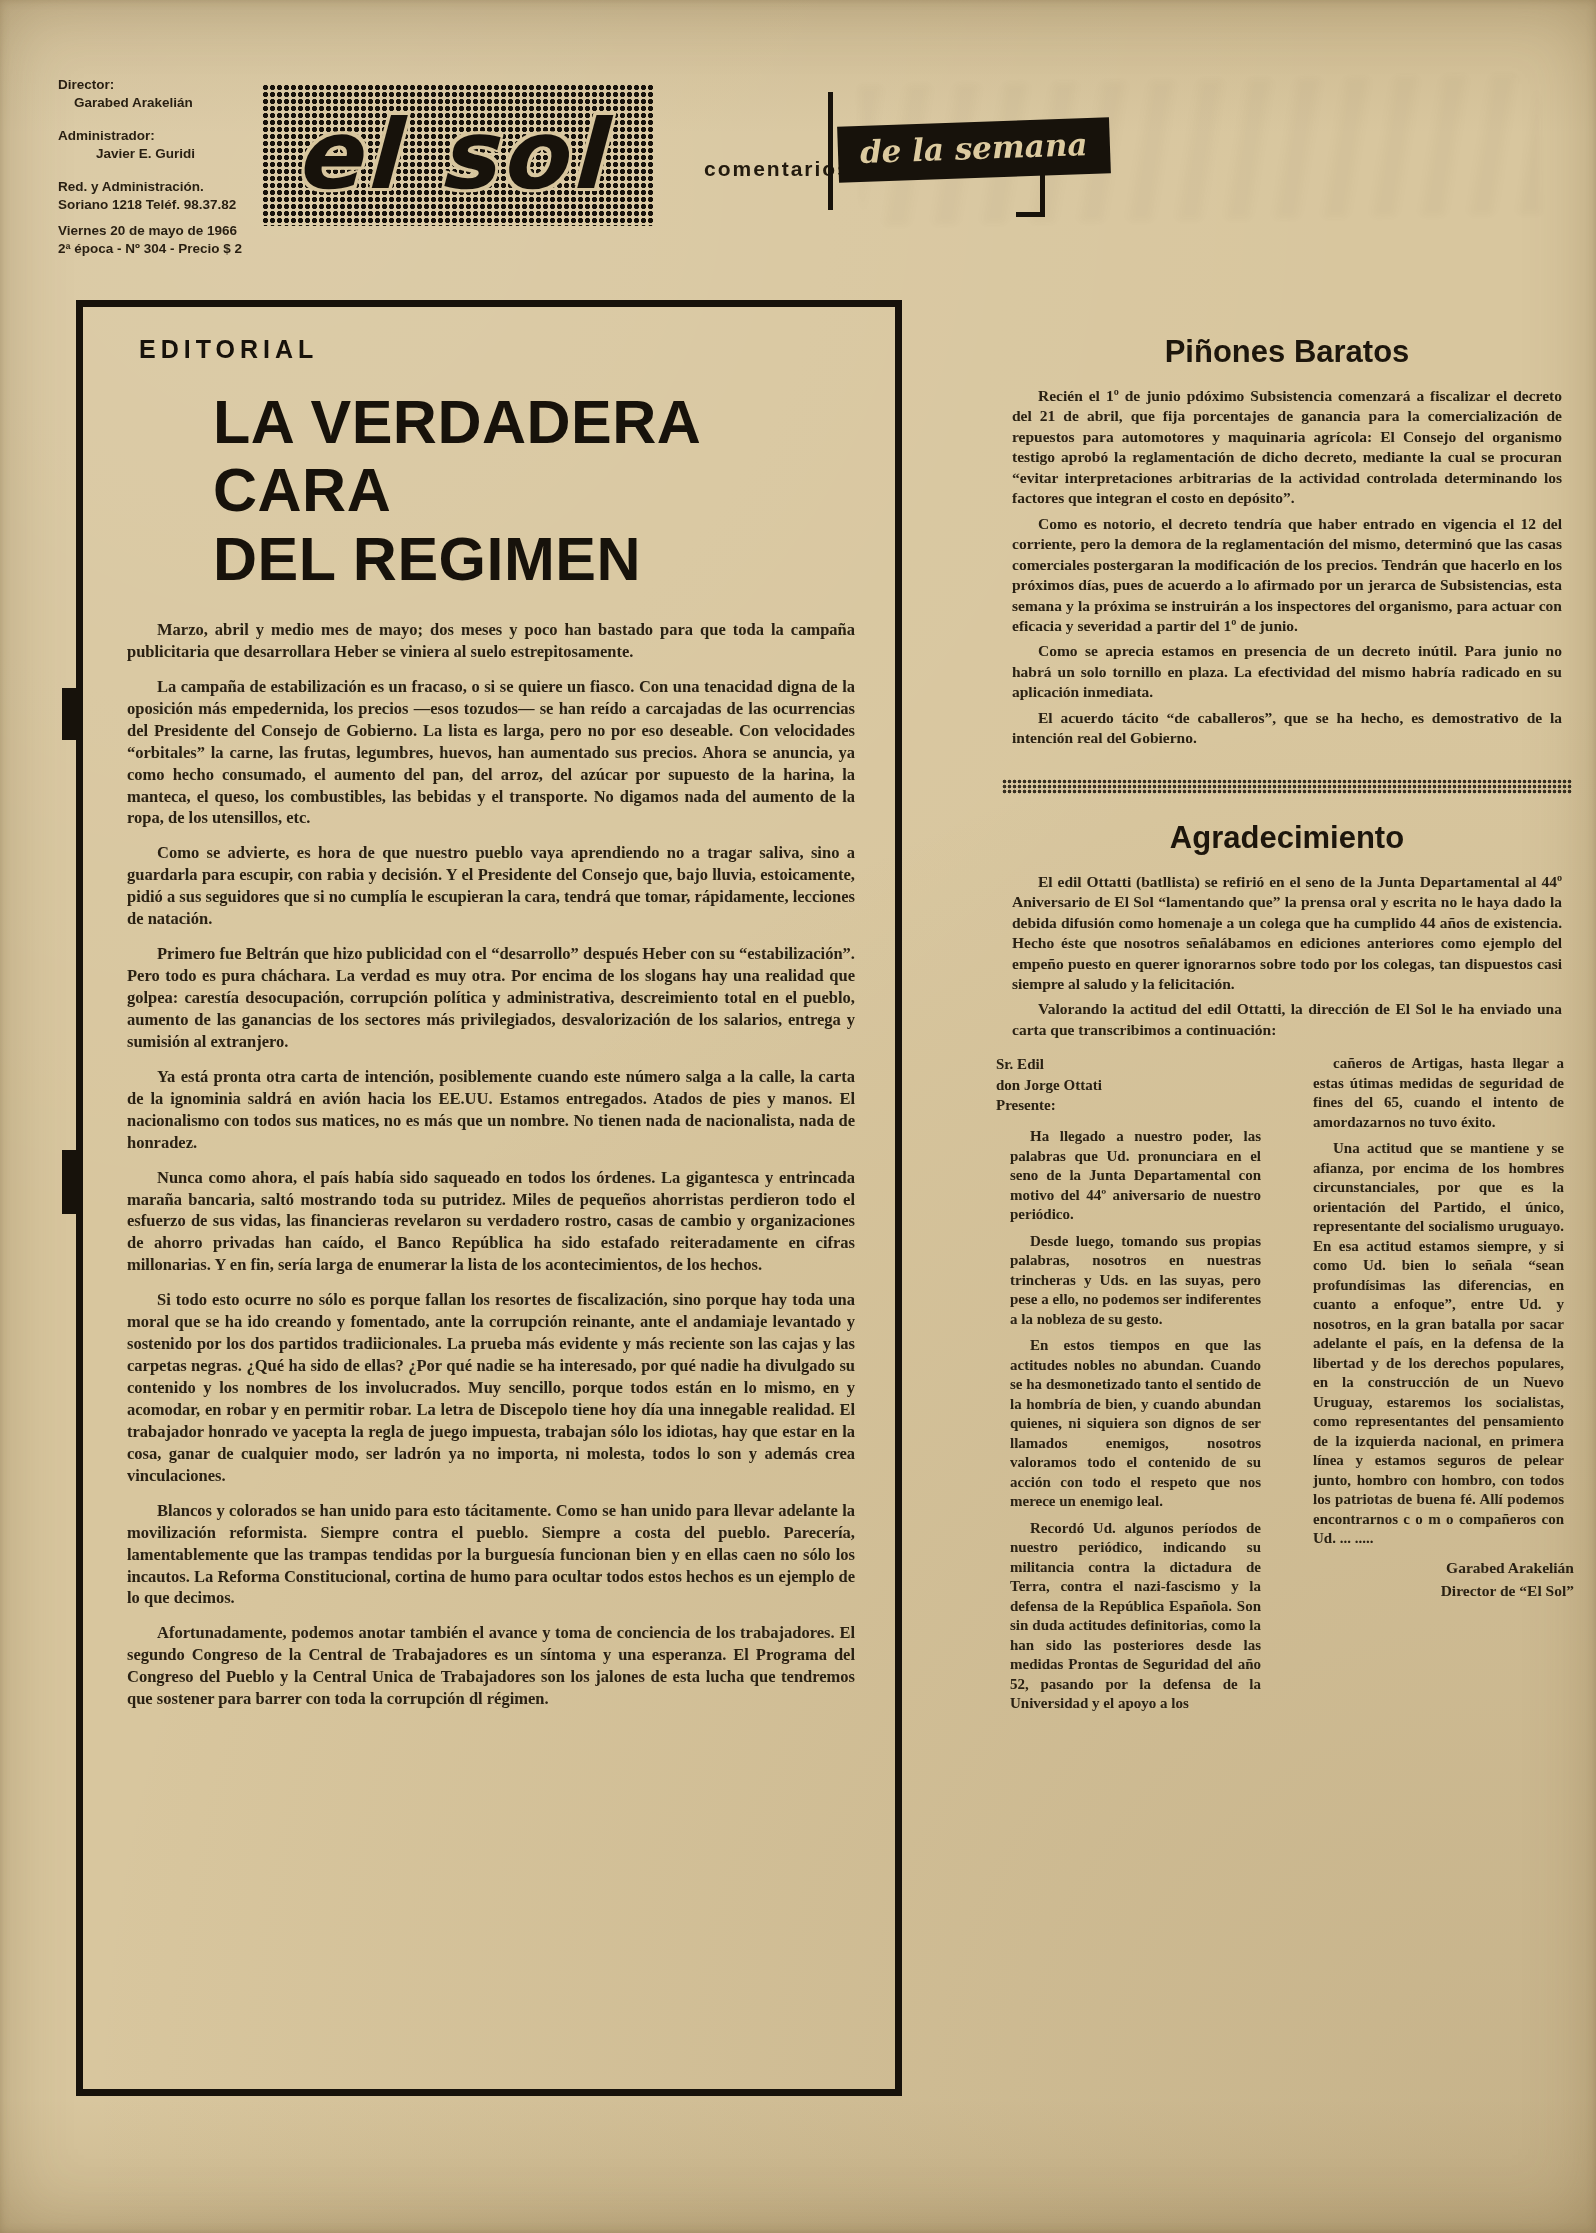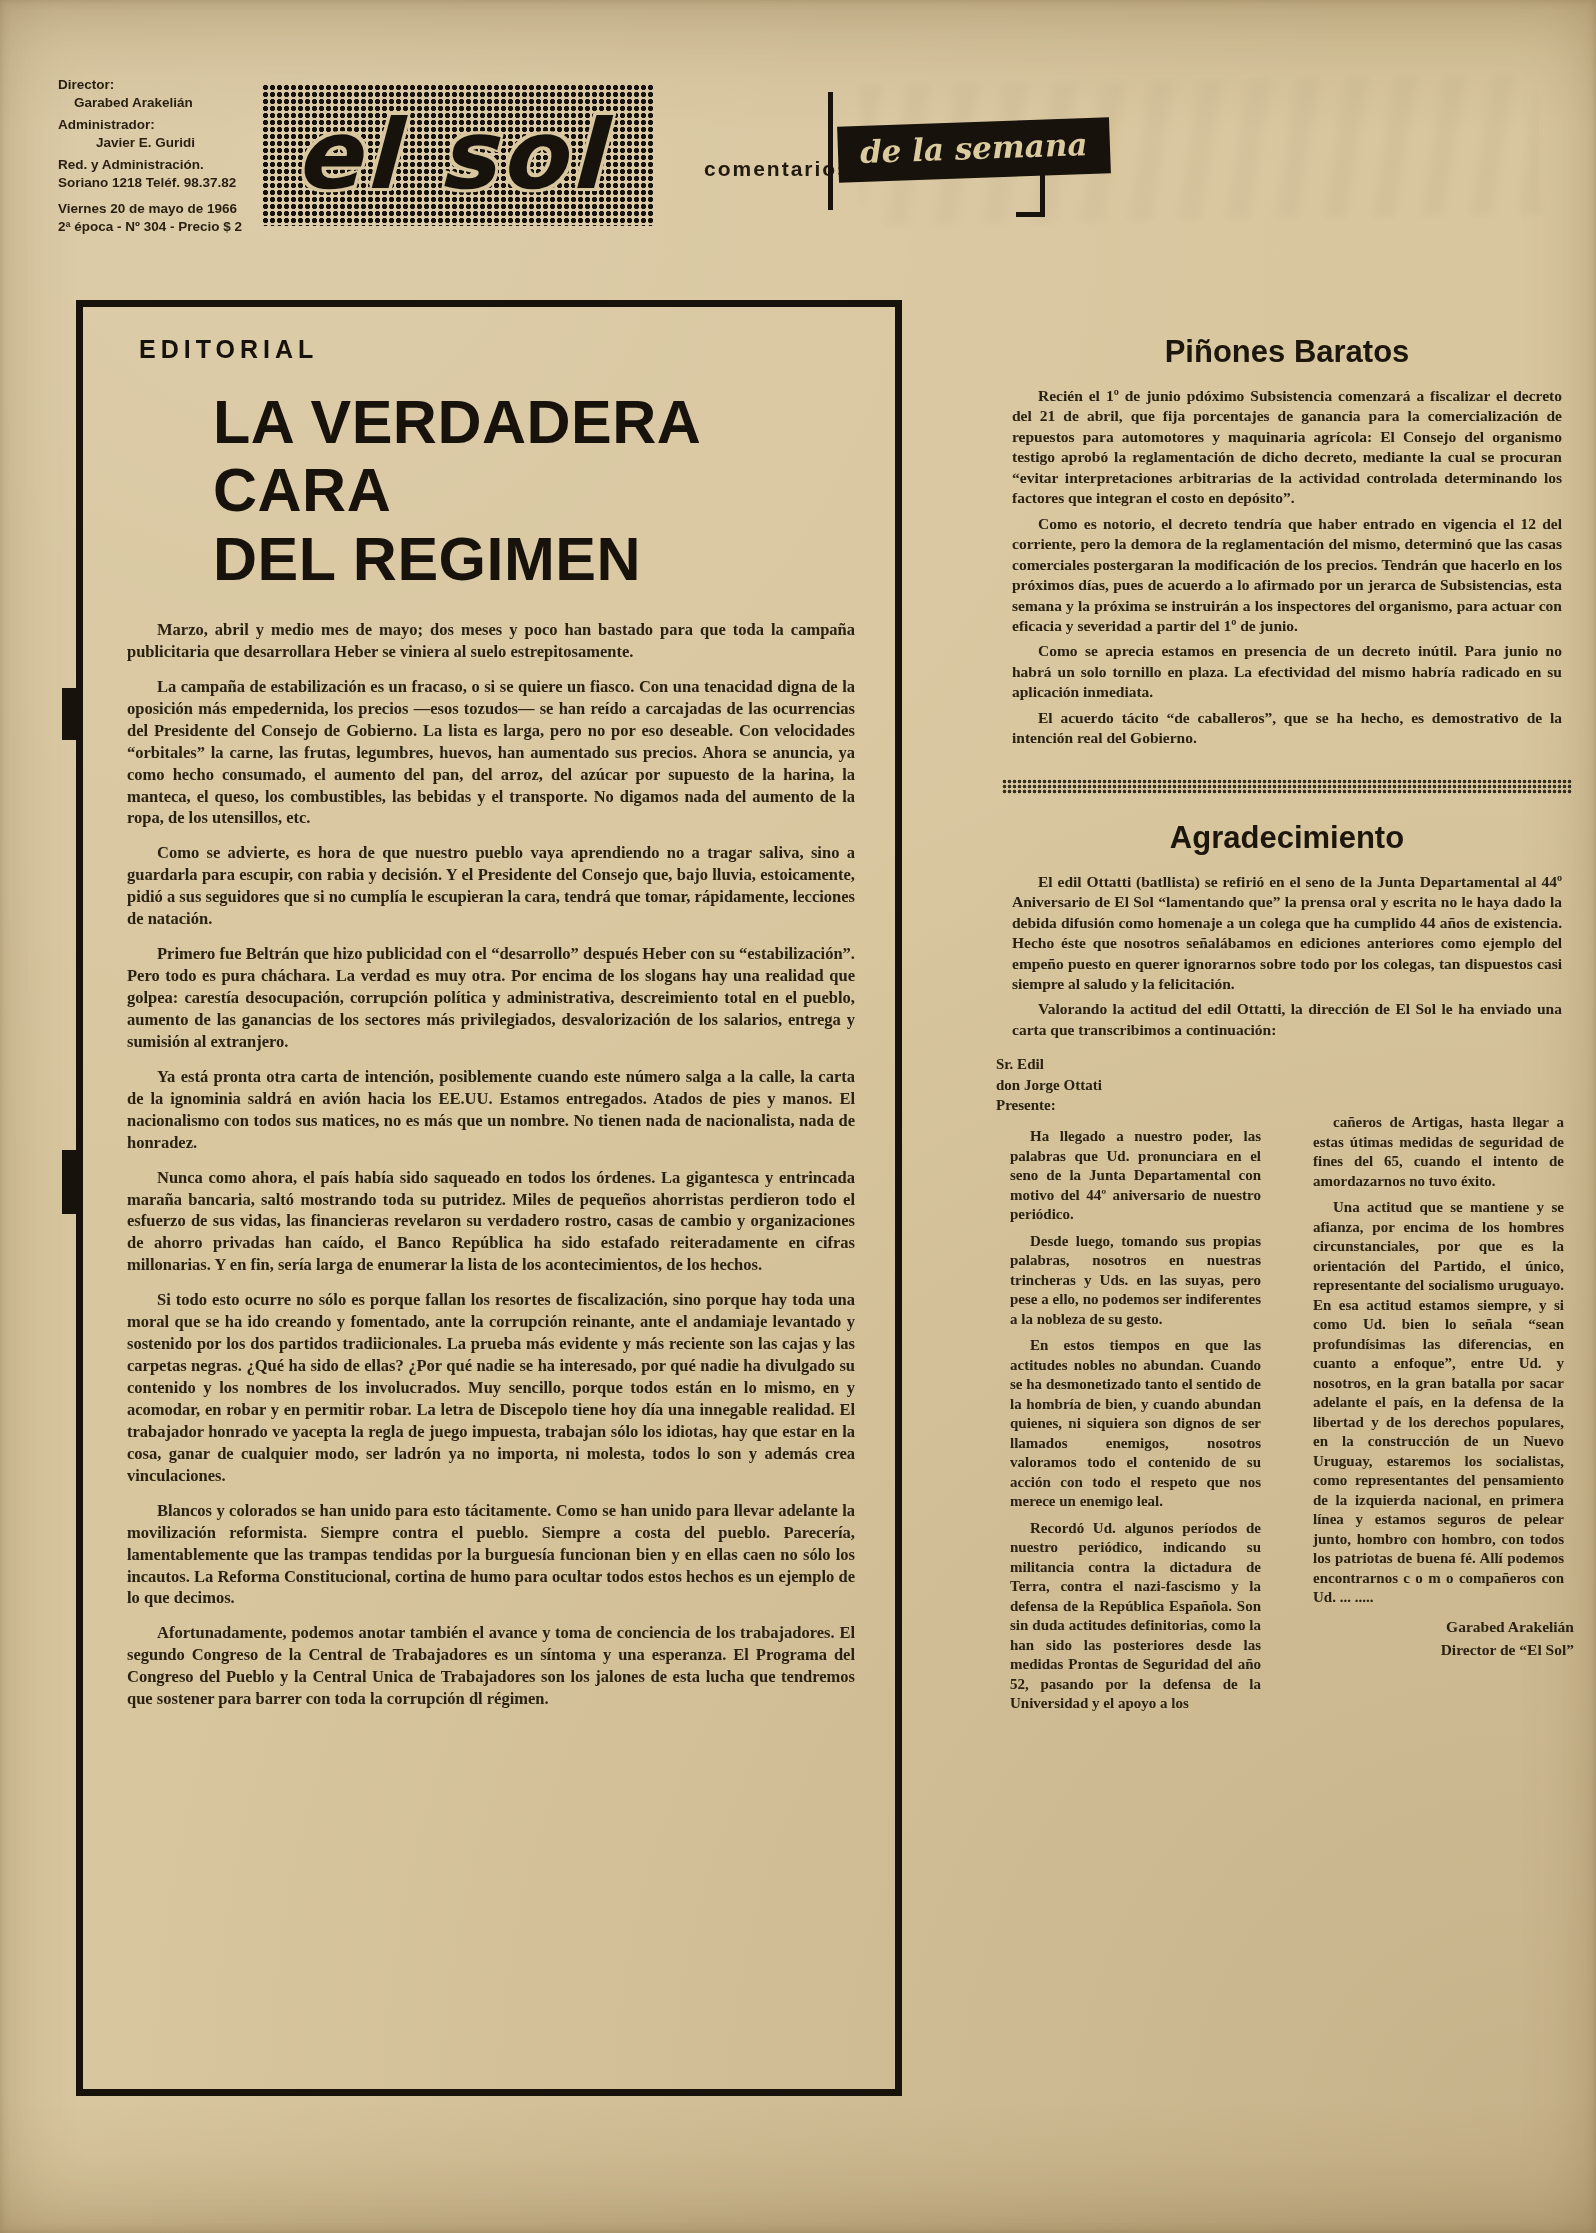--- a/index.html
+++ b/index.html
@@ -17,21 +17,21 @@
   }
 
   
   .mast-info {
     position:absolute; left:58px; top:76px; width:230px;
     font-family:"Liberation Sans", sans-serif; font-weight:bold;
     font-size:13.5px; line-height:1.3; color:#281f12;
   }
   .mast-info .ind1 { padding-left:16px; }
   .mast-info .ind2 { padding-left:38px; }
-  .mast-info .gap  { margin-top:5px; }
+  .mast-info .gap  { margin-top:16px; }
   .mast-info .date { margin-top:9px; }
 
   .logo {
     position:absolute; left:262px; top:84px; width:392px; height:142px;
     background-image: radial-gradient(circle, #17120b 2.4px, rgba(23,18,11,0) 2.9px);
     background-size:7px 7px;
     display:flex; align-items:center; justify-content:center;
   }
   .logo-text {
     font-family:"DejaVu Sans", sans-serif; font-style:italic; font-weight:bold;
@@ -92,21 +92,21 @@
   .right-col .art p {
     font-family:"Liberation Serif", serif; font-weight:700;
     font-size:15.5px; line-height:1.32; text-align:justify; text-indent:26px;
     margin:0 16px 5px; color:#2a2113;
   }
   .divider {
     height:15px; margin:30px 6px 26px;
     background-image: radial-gradient(circle, #1d160c 1.7px, rgba(29,22,12,0) 2.1px);
     background-size:5px 5px; opacity:0.85;
   }
-  .letter { display:flex; gap:24px; margin-top:14px;align-items:center; }
+  .letter { display:flex; gap:24px; margin-top:14px; }
   .lcol { width:279px; }
   .lcol p {
     font-family:"Liberation Serif", serif; font-weight:700;
     font-size:15px; line-height:1.3; text-align:justify; text-indent:20px;
     margin:0 14px 7px; color:#2a2113;
   }
   .lcol .salut { text-indent:0; margin:0; line-height:1.35; }
   .lcol .salut-block { margin-bottom:12px; }
   .signature {
     text-align:right; font-family:"Liberation Serif", serif; font-weight:700;

